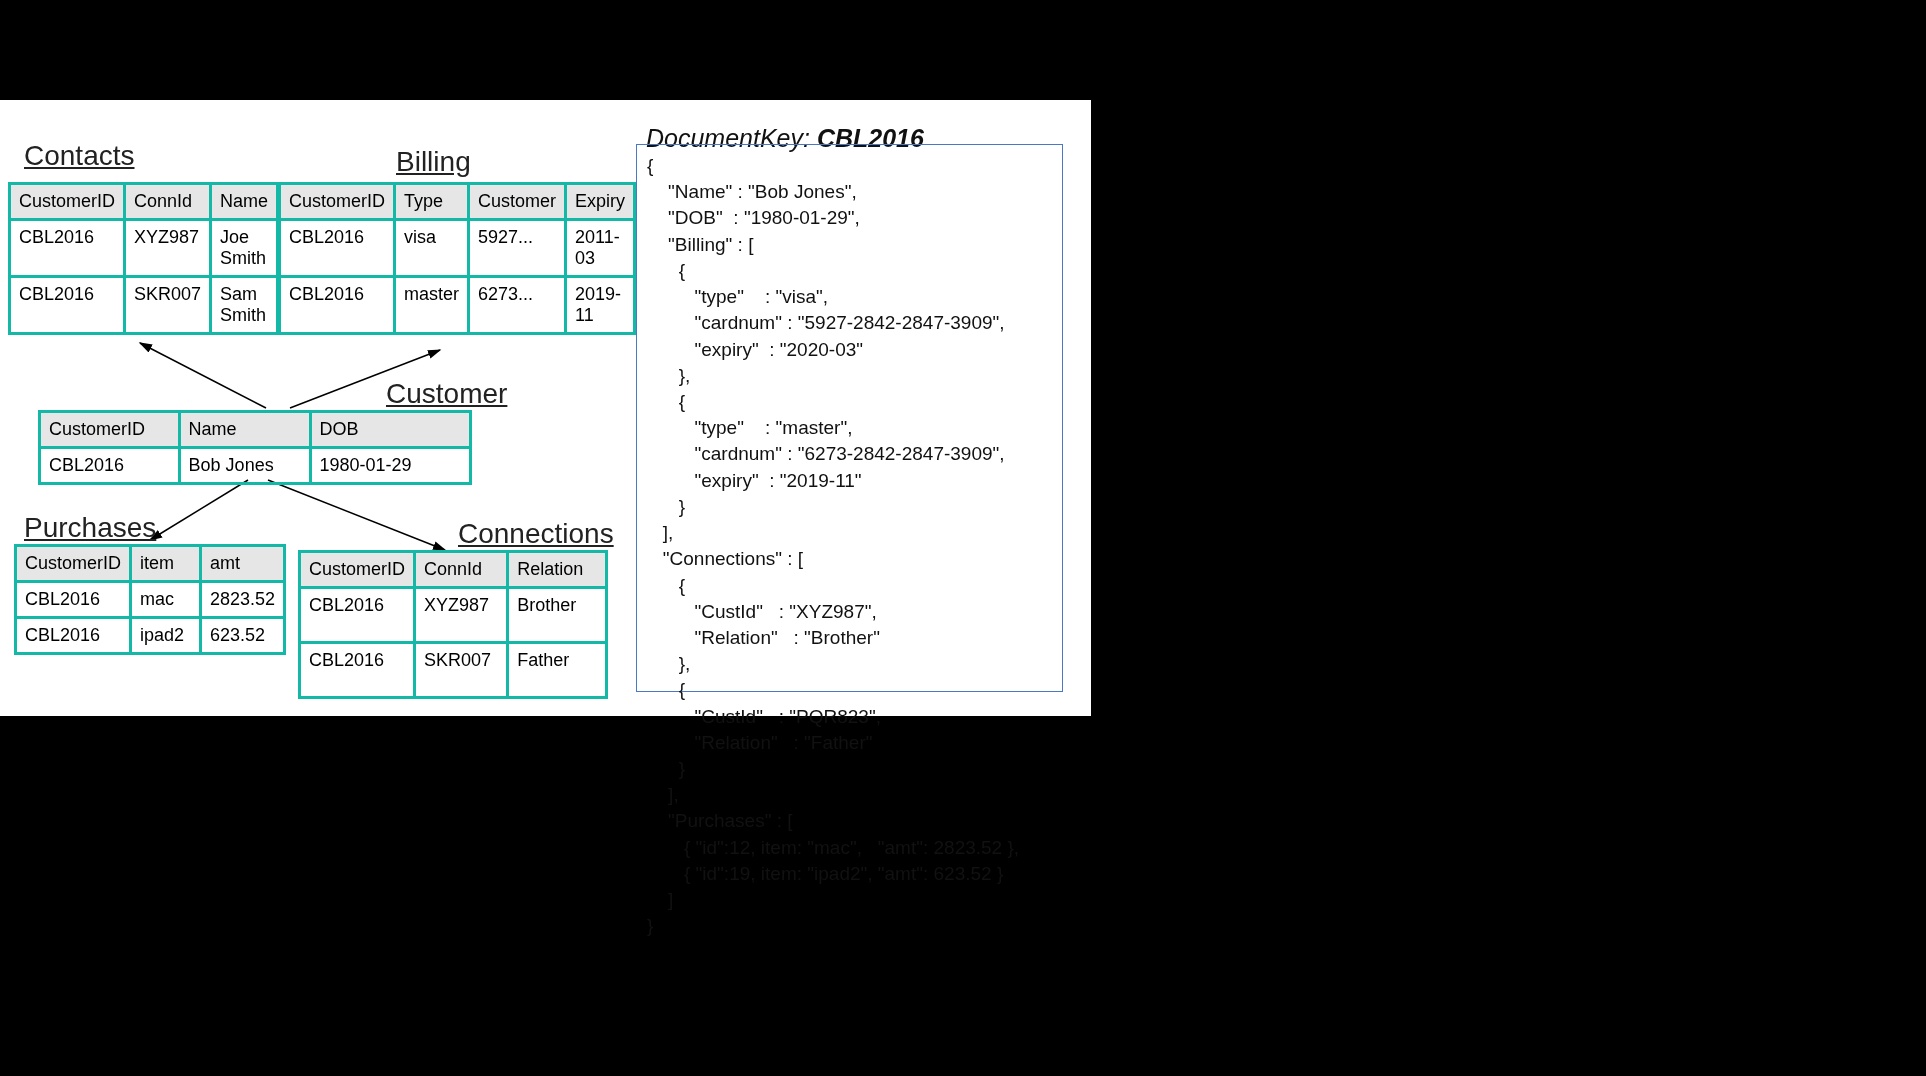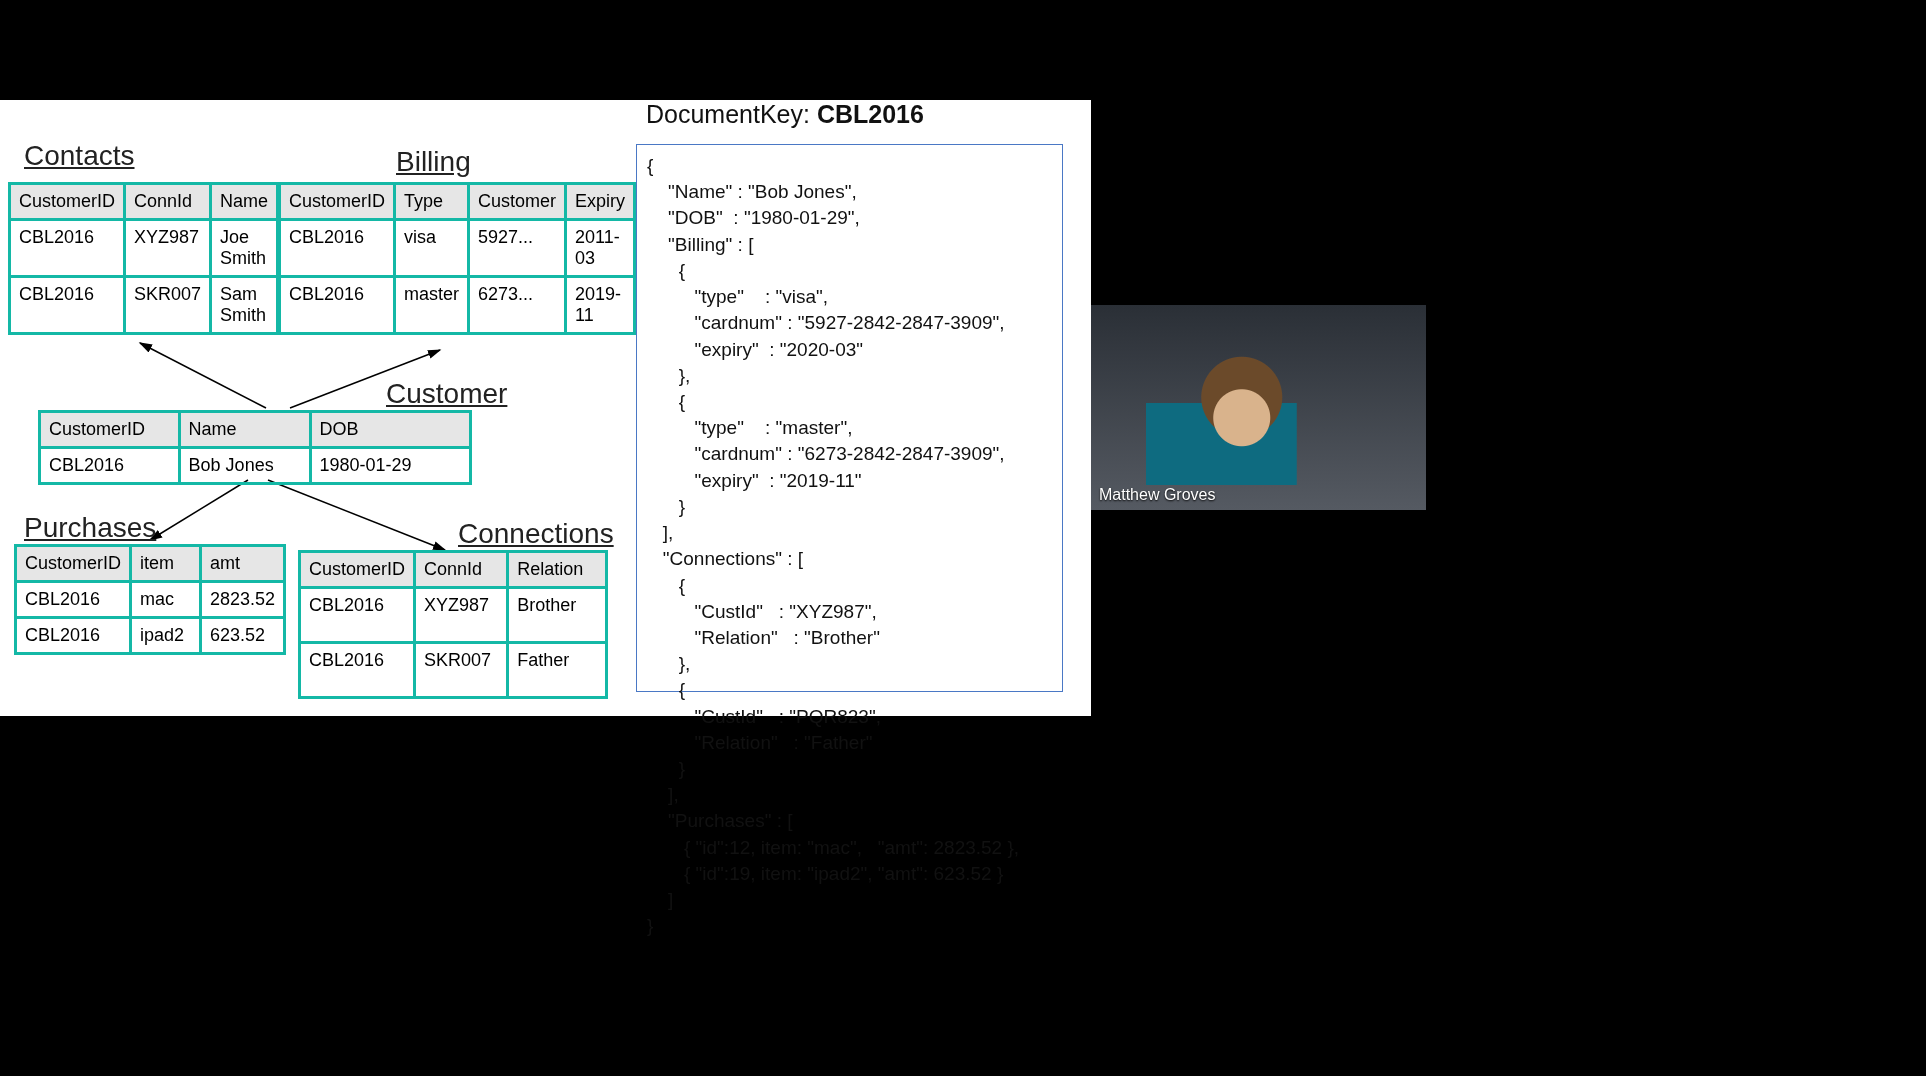--- a/index.html
+++ b/index.html
@@ -173,21 +173,21 @@
         </tr>
         <tr>
           <td style="height:40px">CBL2016</td>
           <td>SKR007</td>
           <td>Father</td>
         </tr>
       </tbody>
         </table>
     </div>
 
-    <div class="abs doc-key" style="left:646px;top:0;">
+    <div class="abs doc-key" style="left:646px;top:24px;font-style:italic;">
       <span>DocumentKey:</span>
       <b>CBL2016</b>
     </div>
 
     <div class="abs code-box" style="left:636px;top:44px;width:405px;height:530px;">{
     "Name" : "Bob Jones",
     "DOB"  : "1980-01-29",
     "Billing" : [
       {
          "type"    : "visa",
@@ -211,18 +211,14 @@
       }
     ],
     "Purchases" : [
        { "id":12, item: "mac",   "amt": 2823.52 },
        { "id":19, item: "ipad2", "amt": 623.52 }
     ]
 }</div>
 
   </div>
 
-  <div class="webcam">
-    <div class="wcimg"></div>
-    <div class="wcname">Matthew Groves</div>
-  </div>
 
 </div>
 
 </body></html>

